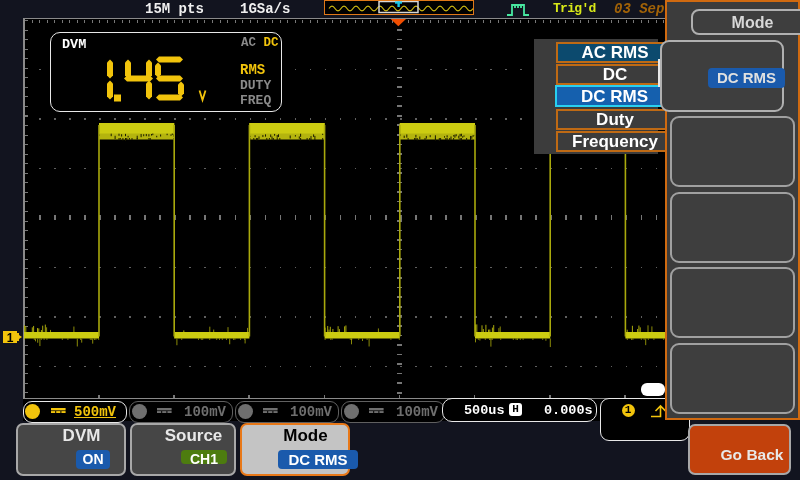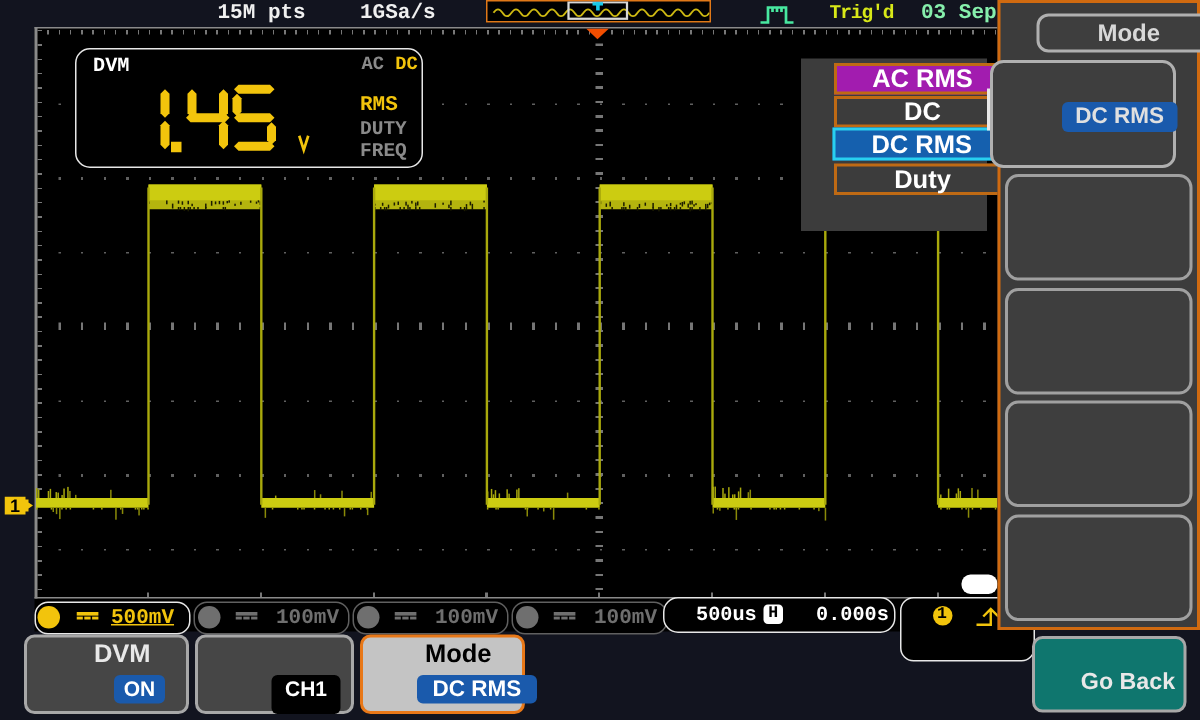--- a/index.html
+++ b/index.html
@@ -331,21 +331,21 @@
     <rect x="54" y="0.5" width="39" height="11" fill="none" stroke="#d8d8d8" stroke-width="1.5"></rect>
     <rect x="70" y="0.5" width="7" height="2.2" fill="#18c8e8"></rect>
       <rect x="72.4" y="0.5" width="2.4" height="5.5" fill="#18c8e8"></rect>
   </svg>
 </div>
 
 <svg class="abs" style="left:506px;top:2px;" width="24" height="14">
   <path d="M1,13 L6,13 L6,3 L18,3 L18,13 L23,13 M9,3 L9,6 M12,3 L12,6 M15,3 L15,6" stroke="#48e8a0" stroke-width="1.8" fill="none"></path>
 </svg>
 <div class="abs mono" style="left:553px;top:1px;font-size:13px;letter-spacing:-0.7px;color:#d8e818;">Trig'd</div>
-<div class="abs mono" style="left:614px;top:1px;font-size:14px;color:#86efac;">03 Sep</div>
+<div class="abs mono" style="left:614px;top:1px;font-size:14px;color:#a16207;font-style:italic;">03 Sep</div>
 
 <div class="abs" style="left:50px;top:31.5px;width:230px;height:78px;background:#000;border:1.5px solid #e8e8e8;border-radius:10px;">
   <div class="abs mono" style="left:11px;top:4.5px;font-size:13.5px;color:#fff;">DVM</div>
   <svg class="abs" style="left:0;top:0;" width="230" height="76">
     <g fill="#f2c40c" transform="translate(-50,-31.5)">
 
       <polygon points="109,58 112,61 112,74 109,77 106,74 106,61"></polygon>
       <polygon points="109,79 112,82 112,95 109,98 106,95 106,82"></polygon>
 
       <rect x="113" y="93" width="7" height="7"></rect>
@@ -364,24 +364,25 @@
       <path d="M198.5,89 L201.5,98.5 L204.5,89" stroke="#f2c40c" stroke-width="1.8" fill="none"></path>
     </g>
   </svg>
   <div class="abs mono" style="left:190px;top:3px;font-size:12.5px;color:#8a8a8a;">AC <span style="color:#f2c40c">DC</span></div>
   <div class="abs mono" style="left:189px;top:29px;font-size:14px;color:#f2c40c;">RMS</div>
   <div class="abs mono" style="left:189px;top:45.5px;font-size:13px;color:#8a8a8a;">DUTY</div>
   <div class="abs mono" style="left:189px;top:60.5px;font-size:13px;color:#8a8a8a;">FREQ</div>
 </div>
 
 <div class="abs" style="left:534px;top:38.5px;width:123.5px;height:115.5px;background:#3c3c3c;">
-  <div class="abs sans" style="left:1px;top:3px;width:114px;height:17px;border:2px solid #bf6a14;background:#a21caf;color:#fff;font-size:17px;text-align:center;line-height:18.5px;">AC RMS</div>
+  <div class="abs sans" style="left:1px;top:3px;width:114px;height:17px;border:2px solid #bf6a14;background:#0c4a6e;color:#fff;font-size:17px;text-align:center;line-height:18.5px;">AC RMS</div>
   <div class="abs sans" style="left:1px;top:25px;width:114px;height:17px;border:2px solid #bf6a14;background:#3c3c3c;color:#fff;font-size:17px;text-align:center;line-height:18.5px;">DC</div>
   <div class="abs sans" style="left:0px;top:46px;width:115px;height:18px;border:2px solid #28d0f0;background:#1560ae;color:#fff;font-size:17px;text-align:center;line-height:19.5px;">DC RMS</div>
   <div class="abs sans" style="left:1px;top:70.5px;width:114px;height:17px;border:2px solid #bf6a14;background:#3c3c3c;color:#fff;font-size:17px;text-align:center;line-height:18.5px;">Duty</div>
+  <div class="abs sans" style="left:1px;top:92px;width:114px;height:17px;border:2px solid #bf6a14;background:#3c3c3c;color:#fff;font-size:17px;text-align:center;line-height:18.5px;">Frequency</div>
 </div>
 <div class="abs" style="left:657.5px;top:58.5px;width:2.5px;height:28px;background:#e8e8e8;z-index:12;"></div>
 
 <div class="abs" style="left:641px;top:383px;width:24px;height:13px;background:#fff;border-radius:6px;z-index:5;">
   <div class="abs sans" style="left:0;top:0;width:24px;height:13px;font-size:12px;color:#000;text-align:center;line-height:13px;">F</div>
 </div>
 
 <div class="abs" style="left:23px;top:400.5px;width:102px;height:20px;background:#000;border:1.5px solid #e8e8e8;border-radius:9px;z-index:6;">
   <div class="abs" style="left:0.5px;top:2.5px;width:15px;height:15px;background:#f2c40c;border-radius:50%;"></div>
   <div class="abs sans" style="left:0.5px;top:2.5px;width:15px;height:15px;font-size:13px;line-height:15px;color:#000;text-align:center;">1</div>
@@ -450,21 +451,22 @@
 <div class="abs" style="left:670px;top:116px;width:125px;height:71px;border:2px solid #a0a0a0;border-radius:9px;background:#3e3e3e;box-sizing:border-box;z-index:11;"></div>
 <div class="abs" style="left:670px;top:191.5px;width:125px;height:71px;border:2px solid #a0a0a0;border-radius:9px;background:#3e3e3e;box-sizing:border-box;z-index:11;"></div>
 <div class="abs" style="left:670px;top:267px;width:125px;height:71px;border:2px solid #a0a0a0;border-radius:9px;background:#3e3e3e;box-sizing:border-box;z-index:11;"></div>
 <div class="abs" style="left:670px;top:342.5px;width:125px;height:71px;border:2px solid #a0a0a0;border-radius:9px;background:#3e3e3e;box-sizing:border-box;z-index:11;"></div>
 
 <div class="abs" style="left:16px;top:423px;width:110px;height:53px;background:#464646;border:2px solid #a8a8a8;border-radius:7px;box-sizing:border-box;z-index:6;">
   <div class="sans" style="margin-top:1px;text-align:center;font-size:17px;color:#e8e8e8;">DVM</div>
   <div class="abs sans" style="left:37px;top:25px;width:34px;height:19px;background:#1a5aac;border-radius:4px;color:#fff;font-size:14px;text-align:center;line-height:19px;">ON</div>
 </div>
 <div class="abs" style="left:130px;top:423px;width:106px;height:53px;background:#464646;border:2px solid #a8a8a8;border-radius:7px;box-sizing:border-box;z-index:6;">
-  <div class="abs sans" style="left:28px;top:25px;width:46px;height:26px;background:#000000;border-radius:4px;color:#fff;font-size:14px;text-align:center;line-height:19px;">CH1</div>
+  <div class="sans" style="margin-top:1px;text-align:center;font-size:17px;color:#e8e8e8;">Source</div>
+  <div class="abs sans" style="left:28px;top:25px;width:46px;height:14px;background:#4d7c0f;border-radius:4px;color:#fff;font-size:14px;text-align:center;line-height:19px;">CH1</div>
 </div>
 <div class="abs" style="left:240px;top:423px;width:110px;height:53px;background:#c4c4c4;border:2.5px solid #e87818;border-radius:7px;box-sizing:border-box;z-index:6;">
   <div class="sans" style="margin-top:1px;text-align:center;font-size:17px;color:#000;">Mode</div>
   <div class="abs sans" style="left:15px;top:25px;width:80px;height:19px;background:#1a5aac;border-radius:4px;color:#fff;font-size:15px;text-align:center;line-height:19px;">DC RMS</div>
 </div>
-<div class="abs" style="left:688px;top:423.5px;width:103px;height:51px;background:#0f766e;border:2px solid #a8a8a8;border-radius:7px;box-sizing:border-box;z-index:6;">
+<div class="abs" style="left:688px;top:423.5px;width:103px;height:51px;background:#c2410c;border:2px solid #a8a8a8;border-radius:7px;box-sizing:border-box;z-index:6;">
   <div class="sans" style="margin-top:20px;text-align:center;padding-left:4px;font-size:15.5px;color:#e8e8e8;">Go Back</div>
 </div>
 
 </body></html>

